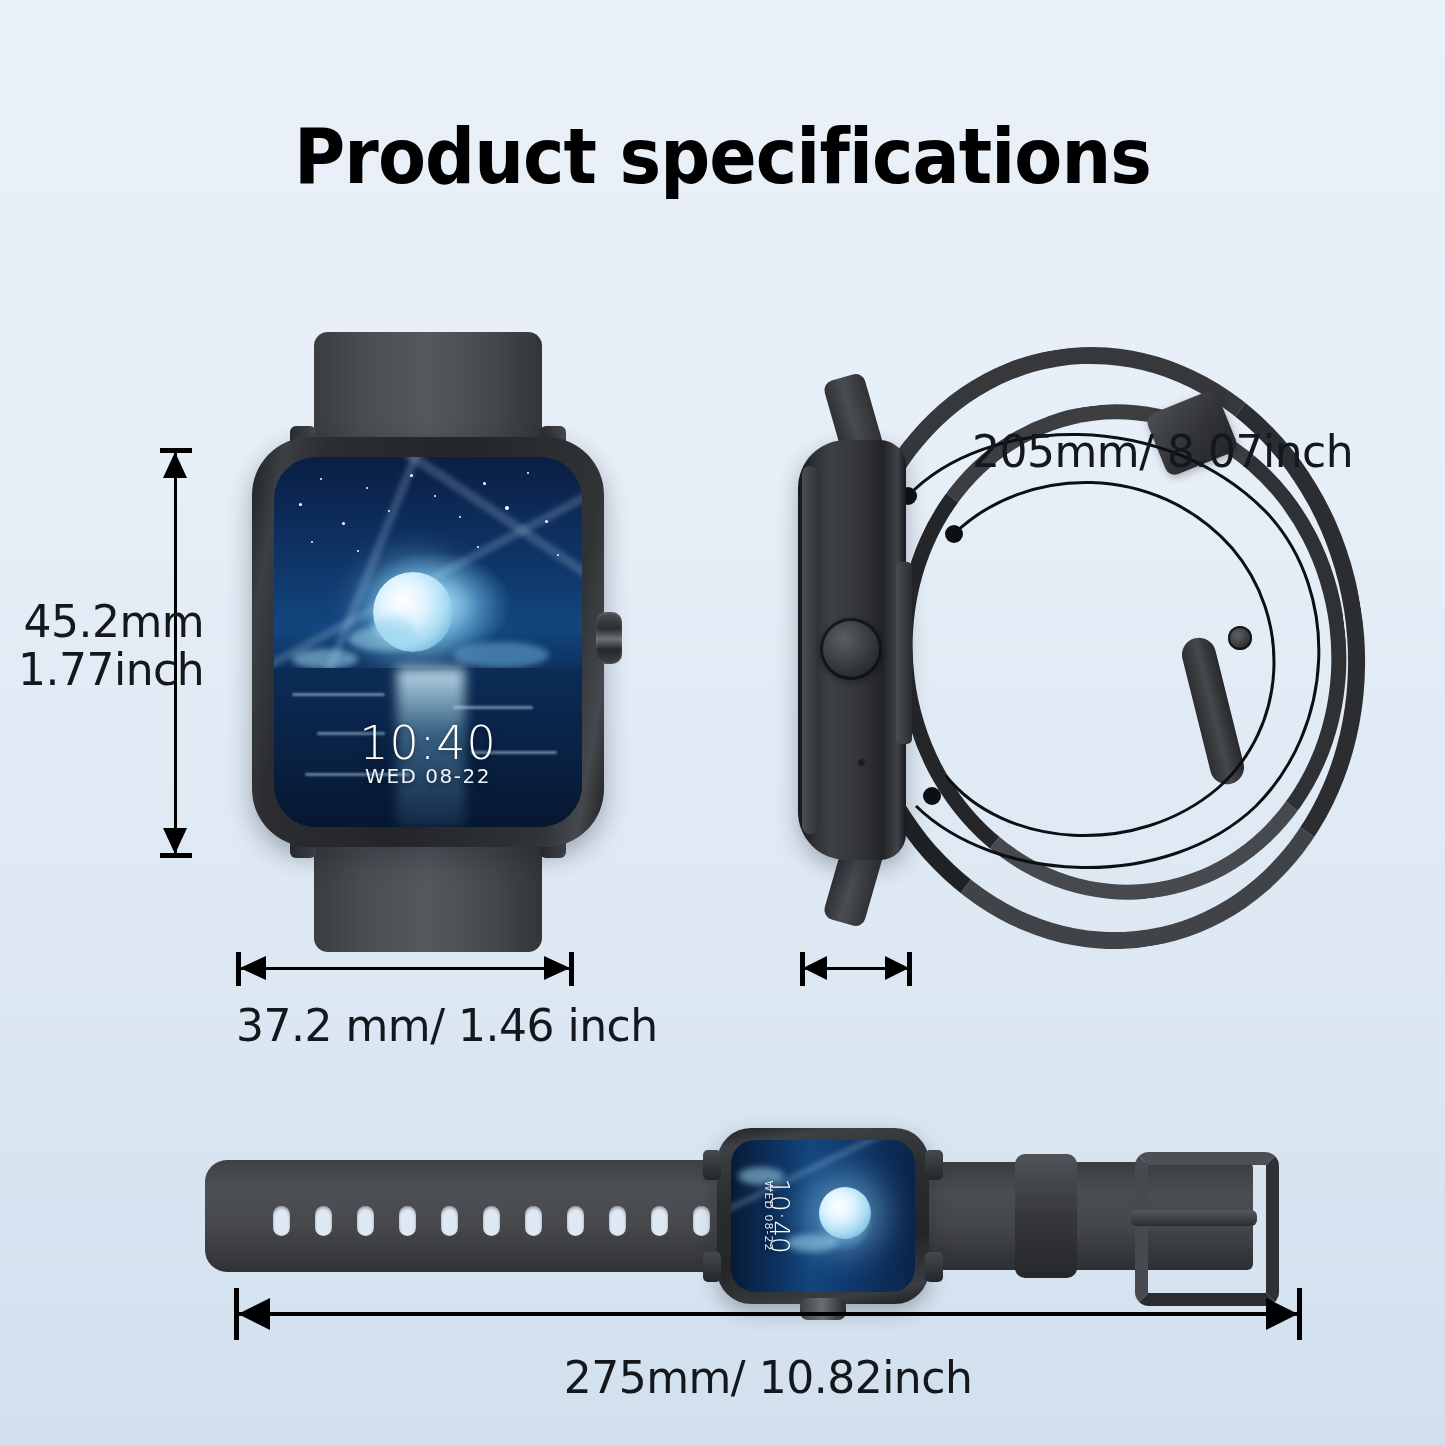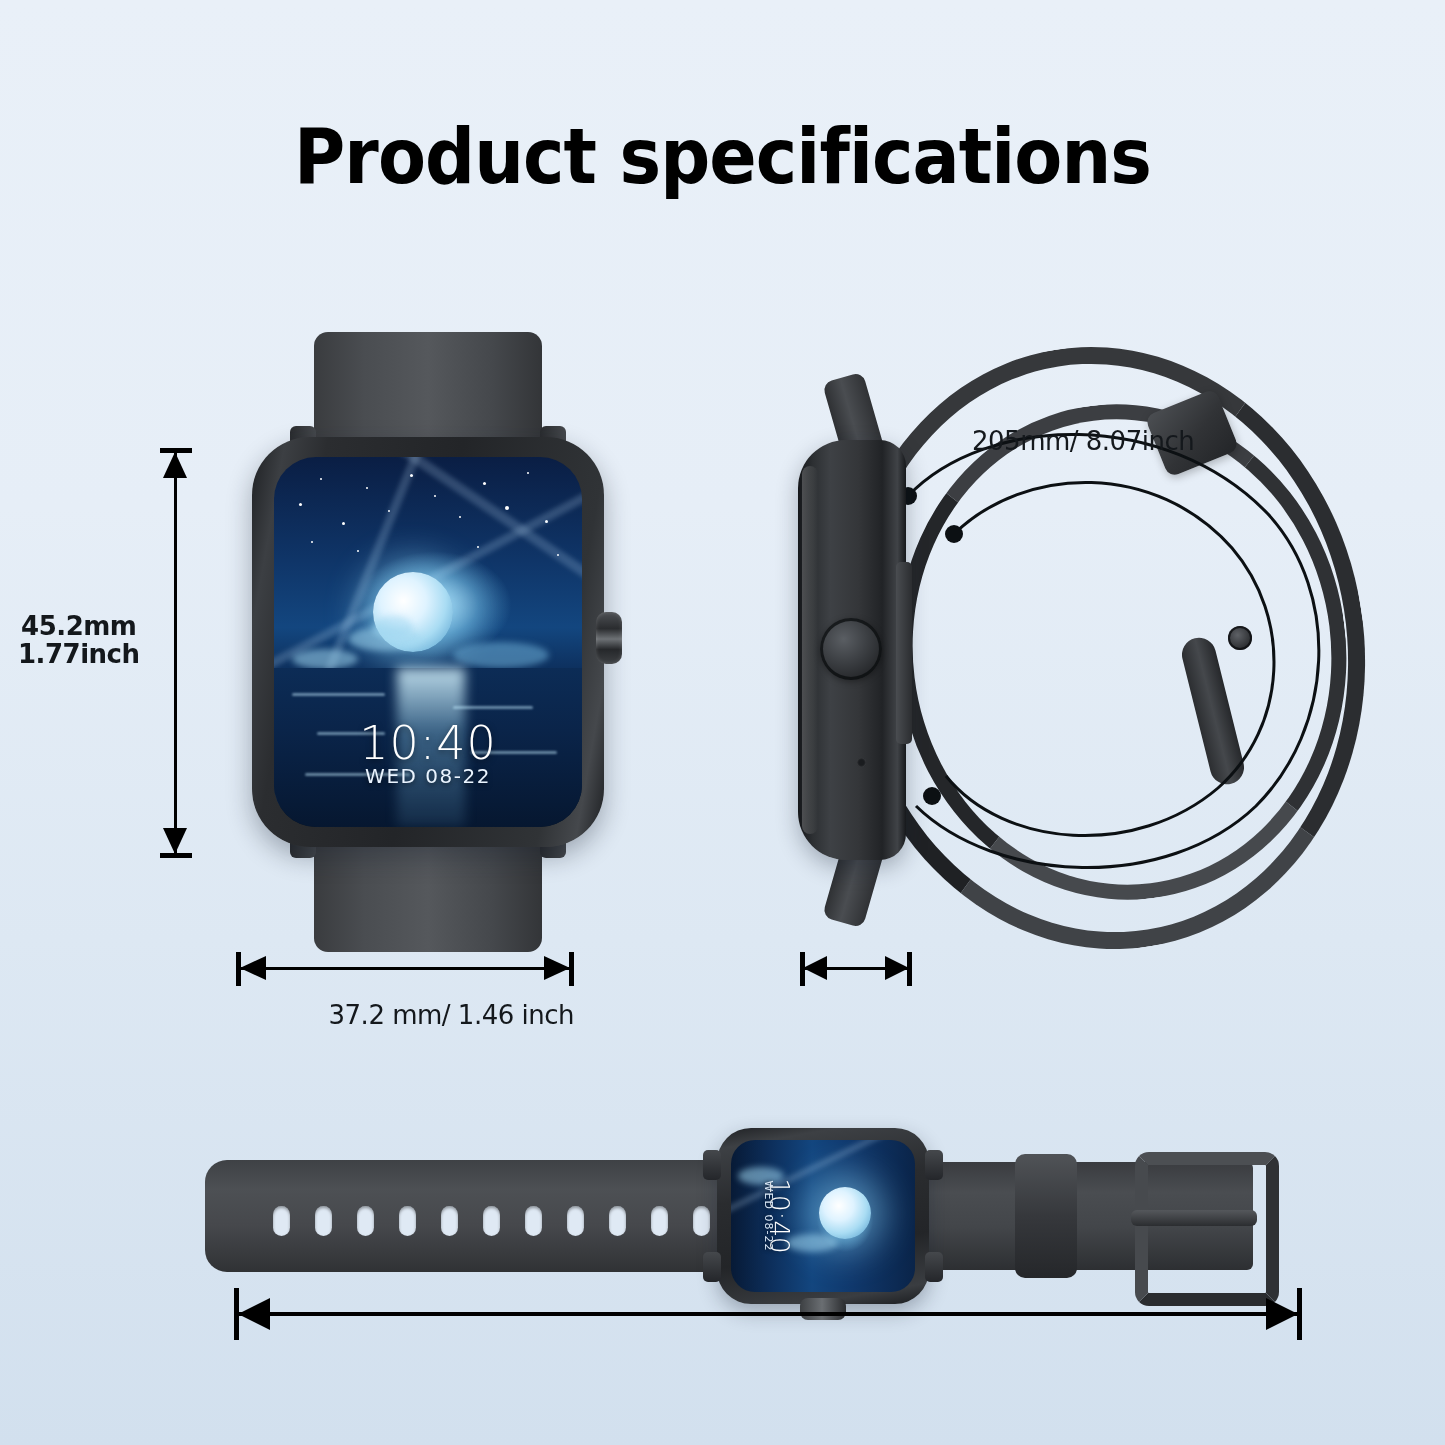--- a/index.html
+++ b/index.html
@@ -15,21 +15,21 @@
   
   #page-title{
     left:0;right:0;top:112px;text-align:center;
     font-family:"DejaVu Sans","Liberation Sans",sans-serif;
     font-weight:bold;font-size:76px;letter-spacing:-1px;color:#000;
     transform:scaleX(0.92);
   }
 
   
   .dim-text{
-    color:#14181c;font-size:26px;font-weight:400;
+    color:#14181c;font-size:44px;font-weight:400;
     font-family:"DejaVu Sans","Liberation Sans",sans-serif;
     white-space:nowrap;letter-spacing:-0.5px;
   }
   .dim-text.two-line{line-height:1.08;}
 
   
   #front-watch{left:238px;top:332px;width:380px;height:620px;}
   .strap-top,.strap-bottom{
     position:absolute;left:76px;width:228px;background:linear-gradient(90deg,#3a3c3f 0%,#4a4d51 22%,#55585c 50%,#45484c 78%,#333538 100%);
   }
@@ -96,21 +96,21 @@
 
   
   #height-dim{left:160px;top:448px;width:30px;height:410px;}
   #height-dim .axis{position:absolute;left:14px;top:0;bottom:0;width:3px;background:#000;}
   #height-dim .cap{position:absolute;left:0;width:32px;height:5px;background:#000;}
   #height-dim .cap.t{top:0;}
   #height-dim .cap.b{bottom:0;}
   #height-dim .arw{position:absolute;left:3px;width:0;height:0;border-left:12px solid transparent;border-right:12px solid transparent;}
   #height-dim .arw.t{top:4px;border-bottom:26px solid #000;}
   #height-dim .arw.b{bottom:4px;border-top:26px solid #000;}
-  #height-label{left:18px;top:612px;text-align:center;font-weight:bold;}
+  #height-label{left:18px;top:598px;text-align:right;}
 
   
   #width-dim{left:236px;top:952px;width:338px;height:34px;}
   #width-dim .axis{position:absolute;left:0;right:0;top:15px;height:3px;background:#000;}
   #width-dim .cap{position:absolute;top:0;width:5px;height:34px;background:#000;}
   #width-dim .cap.l{left:0;}
   #width-dim .cap.r{right:0;}
   #width-dim .arw{position:absolute;top:4px;width:0;height:0;border-top:12px solid transparent;border-bottom:12px solid transparent;}
   #width-dim .arw.l{left:4px;border-right:26px solid #000;}
   #width-dim .arw.r{right:4px;border-left:26px solid #000;}
@@ -393,14 +393,15 @@
     </div>
   </div>
 
   <div class="abs" id="length-dim">
     <div class="cap l"></div>
     <div class="axis"></div>
     <div class="arw l"></div>
     <div class="arw r"></div>
     <div class="cap r"></div>
   </div>
+  <div class="abs dim-text" id="length-label">275mm/ 10.82inch</div>
 
 </div>
 
 </body></html>

